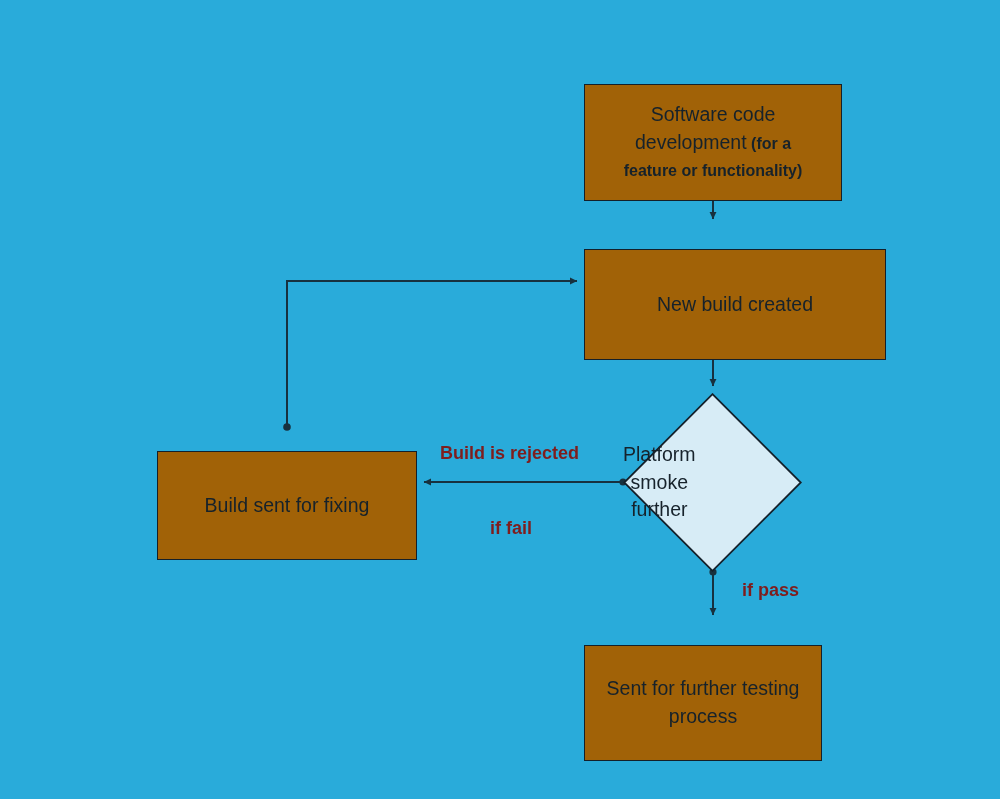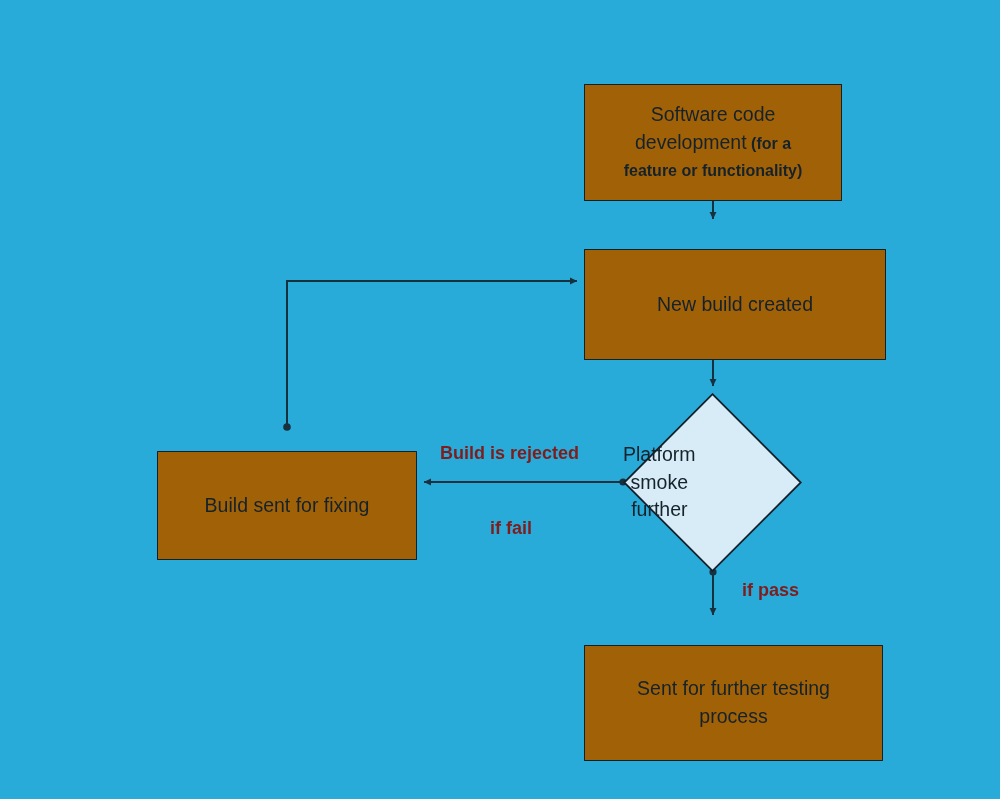--- a/index.html
+++ b/index.html
@@ -45,21 +45,21 @@
   }
   .node .small {
     font-size: 16px;
     font-weight: bold;
   }
 
   
   #node-dev      { left: 584px; top: 61px;  width: 258px; height: 117px; }
   #node-build    { left: 584px; top: 226px; width: 302px; height: 111px; }
   #node-fixing   { left: 157px; top: 428px; width: 260px; height: 109px; text-align: right; }
-  #node-further  { left: 584px; top: 622px; width: 299px; height: 116px; }
+  #node-further  { left: 584px; top: 622px; width: 238px; height: 116px; }
 
   
   #node-decision {
     position: absolute;
     left: 623px;
     top: 393px;
     width: 179px;
     height: 179px;
     z-index: 3;
   }

